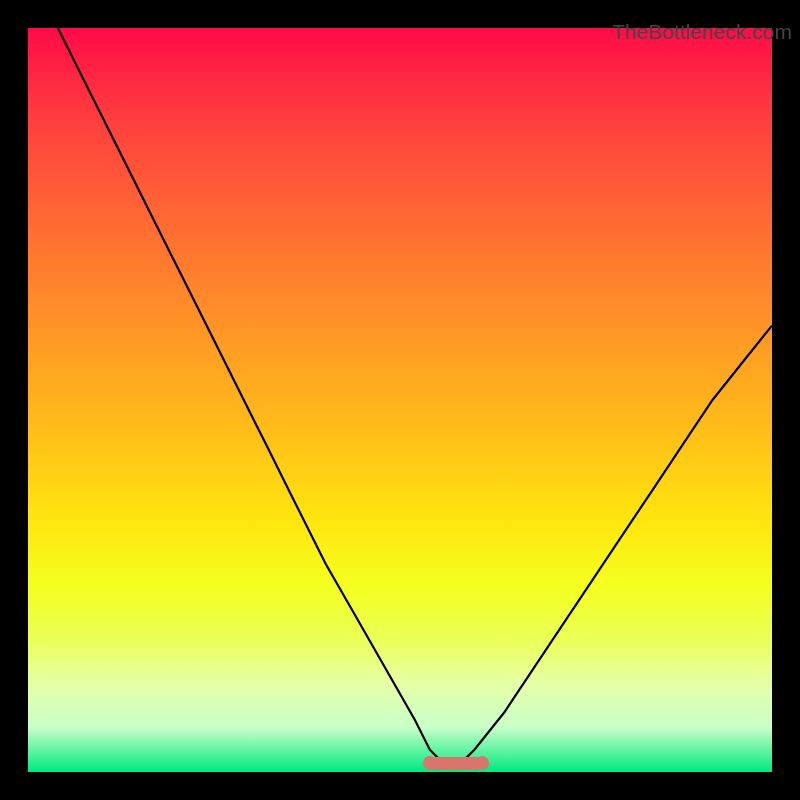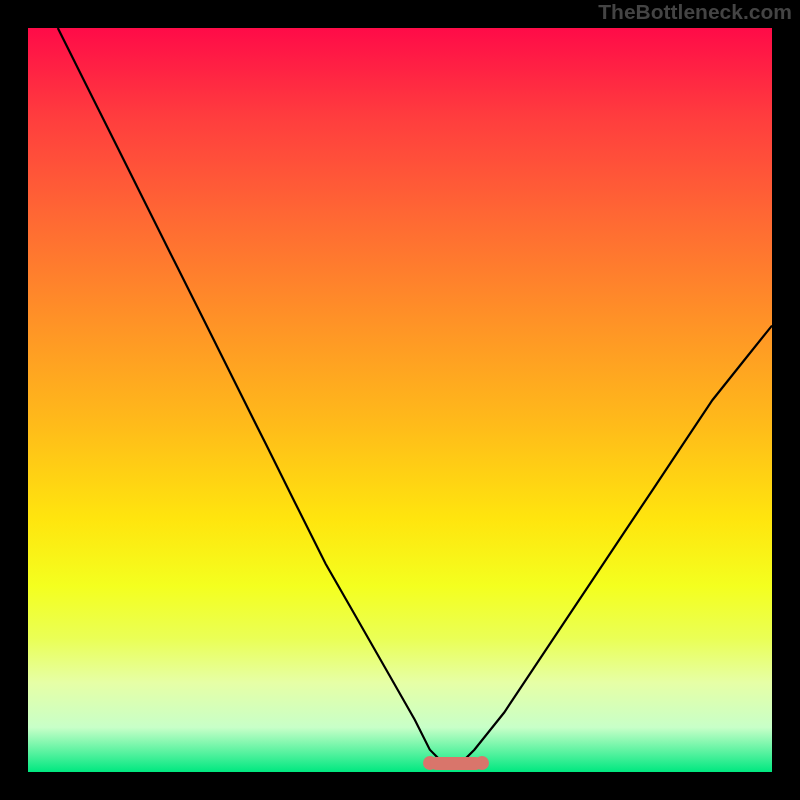--- a/index.html
+++ b/index.html
@@ -14,21 +14,21 @@
           #ffe50e 66%,
           #f4ff1f 75%,
           #eaff55 82%,
           #e6ffa6 88%,
           #c8ffc8 94%,
           #00e880 100%);}
   svg.curve{position:absolute;left:28px;top:28px;width:744px;height:744px;}
   .marker{position:absolute;width:14px;height:14px;border-radius:50%;background:#d9756b;
           transform:translate(-50%,-50%);}
   .bar{position:absolute;height:13px;background:#d9756b;border-radius:6px;}
-  .attrib{position:absolute;right:8px;top:0;color:#444;font-size:21px;font-weight:700;}
+  .attrib{position:absolute;right:8px;top:20px;color:#444;font-size:21px;font-weight:400;}
 </style>
 </head>
 <body>
 
 <div class="wrap">
   <div class="plot"></div>
 
   <svg class="curve" viewBox="0 0 744 744" preserveAspectRatio="none">
     <path id="curvePath" d="M29.8 0.0 L59.5 59.5 L89.3 119.0 L119.0 178.6 L148.8 238.1 L178.6 297.6 L208.3 357.1 L238.1 416.6 L267.8 476.2 L297.6 535.7 L327.4 587.8 L357.1 639.8 L386.9 691.9 L401.8 721.7 L416.6 736.6 L431.5 736.6 L446.4 721.7 L476.2 684.5 L505.9 639.8 L535.7 595.2 L565.4 550.6 L595.2 505.9 L625.0 461.3 L654.7 416.6 L684.5 372.0 L714.2 334.8 L744.0 297.6" fill="none" stroke="#000" stroke-width="2.2"></path>
   </svg>

